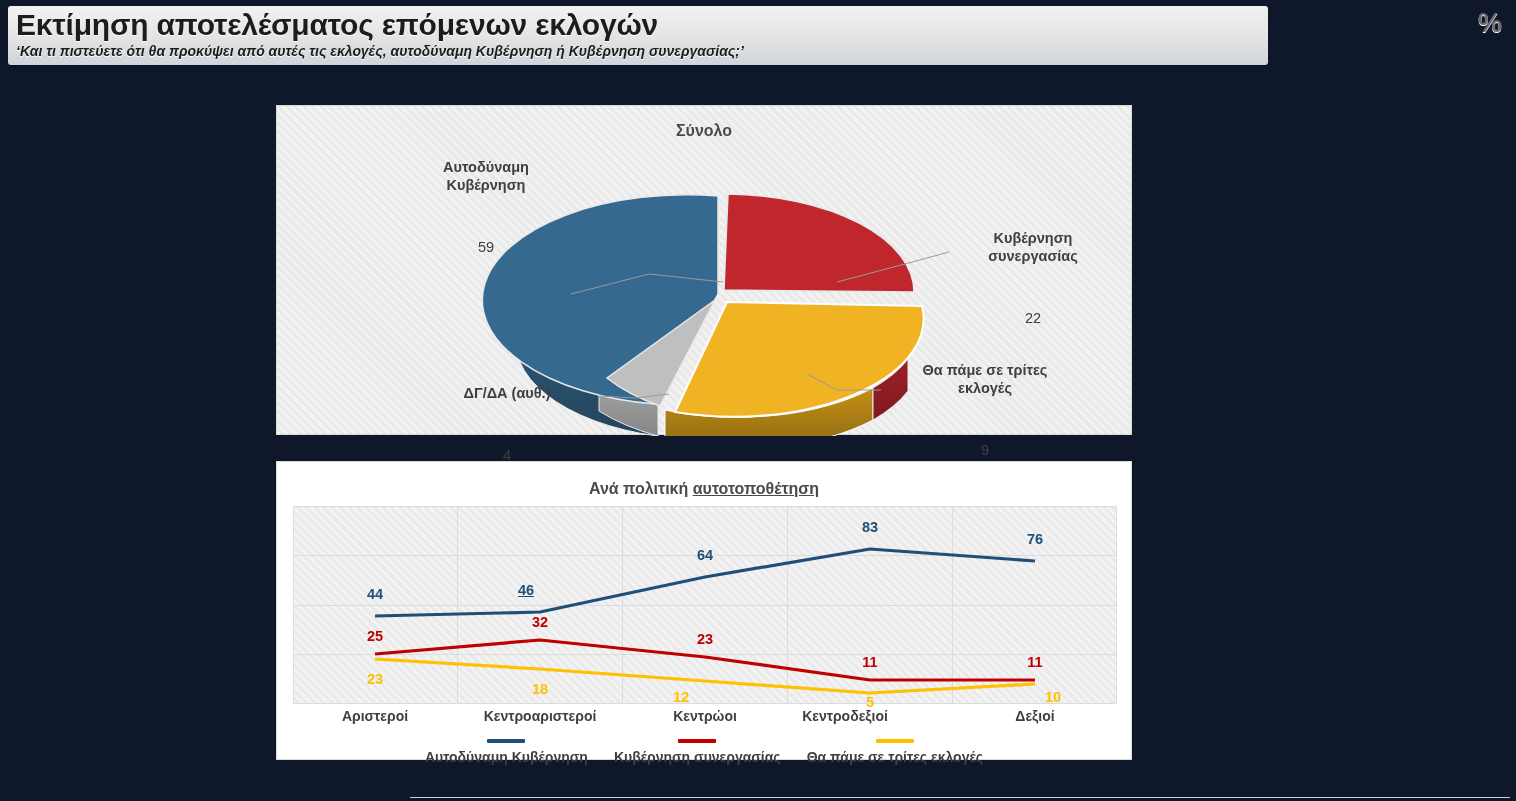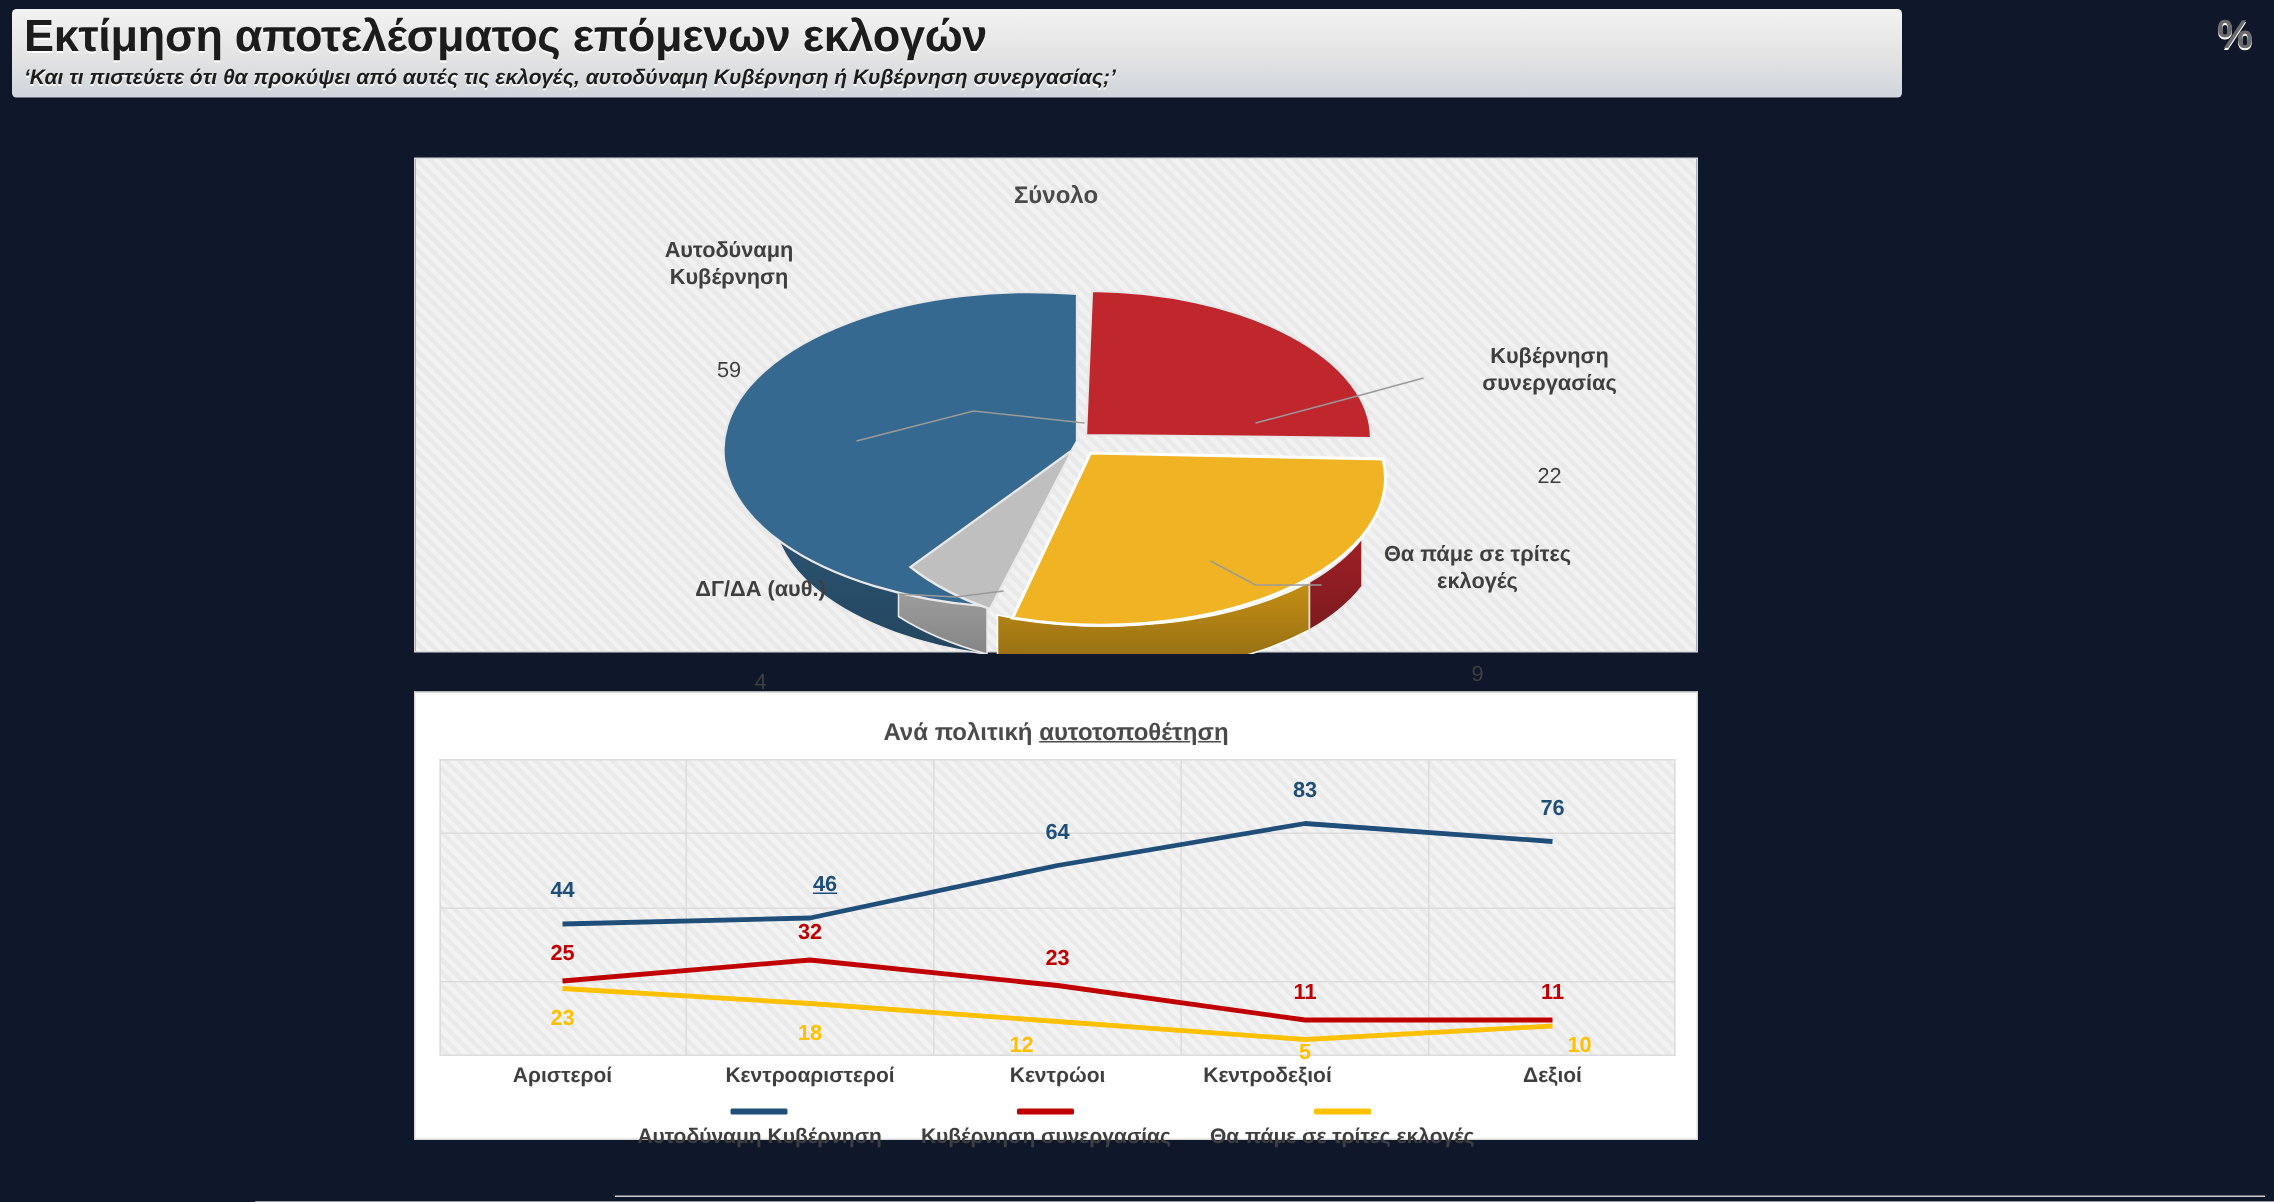--- a/index.html
+++ b/index.html
@@ -274,21 +274,21 @@
       <svg width="824" height="198" viewBox="0 0 824 198" style="position:absolute;left:0;top:0;">
 
         <polyline points="82,110 247,106 412,71 577,43 742,55" fill="none" stroke="#1f4e79" stroke-width="3.2" stroke-linejoin="round"></polyline>
 
         <polyline points="82,148 247,134 412,151 577,174 742,174" fill="none" stroke="#c00000" stroke-width="3.2" stroke-linejoin="round"></polyline>
 
         <polyline points="82,153 247,163 412,175 577,187 742,178" fill="none" stroke="#ffc000" stroke-width="3.2" stroke-linejoin="round"></polyline>
       </svg>
 
       <div class="dlabel dl-blue" style="left:82px;  top:88px;">44</div>
-      <div class="dlabel dl-blue" style="left:257px; top:84px;text-decoration:underline;">46</div>
+      <div class="dlabel dl-blue" style="left:233px; top:84px;text-decoration:underline;">46</div>
       <div class="dlabel dl-blue" style="left:412px; top:49px;">64</div>
       <div class="dlabel dl-blue" style="left:577px; top:21px;">83</div>
       <div class="dlabel dl-blue" style="left:742px; top:33px;">76</div>
 
       <div class="dlabel dl-red" style="left:82px;  top:130px;">25</div>
       <div class="dlabel dl-red" style="left:247px; top:116px;">32</div>
       <div class="dlabel dl-red" style="left:412px; top:133px;">23</div>
       <div class="dlabel dl-red" style="left:577px; top:156px;">11</div>
       <div class="dlabel dl-red" style="left:742px; top:156px;">11</div>
 

